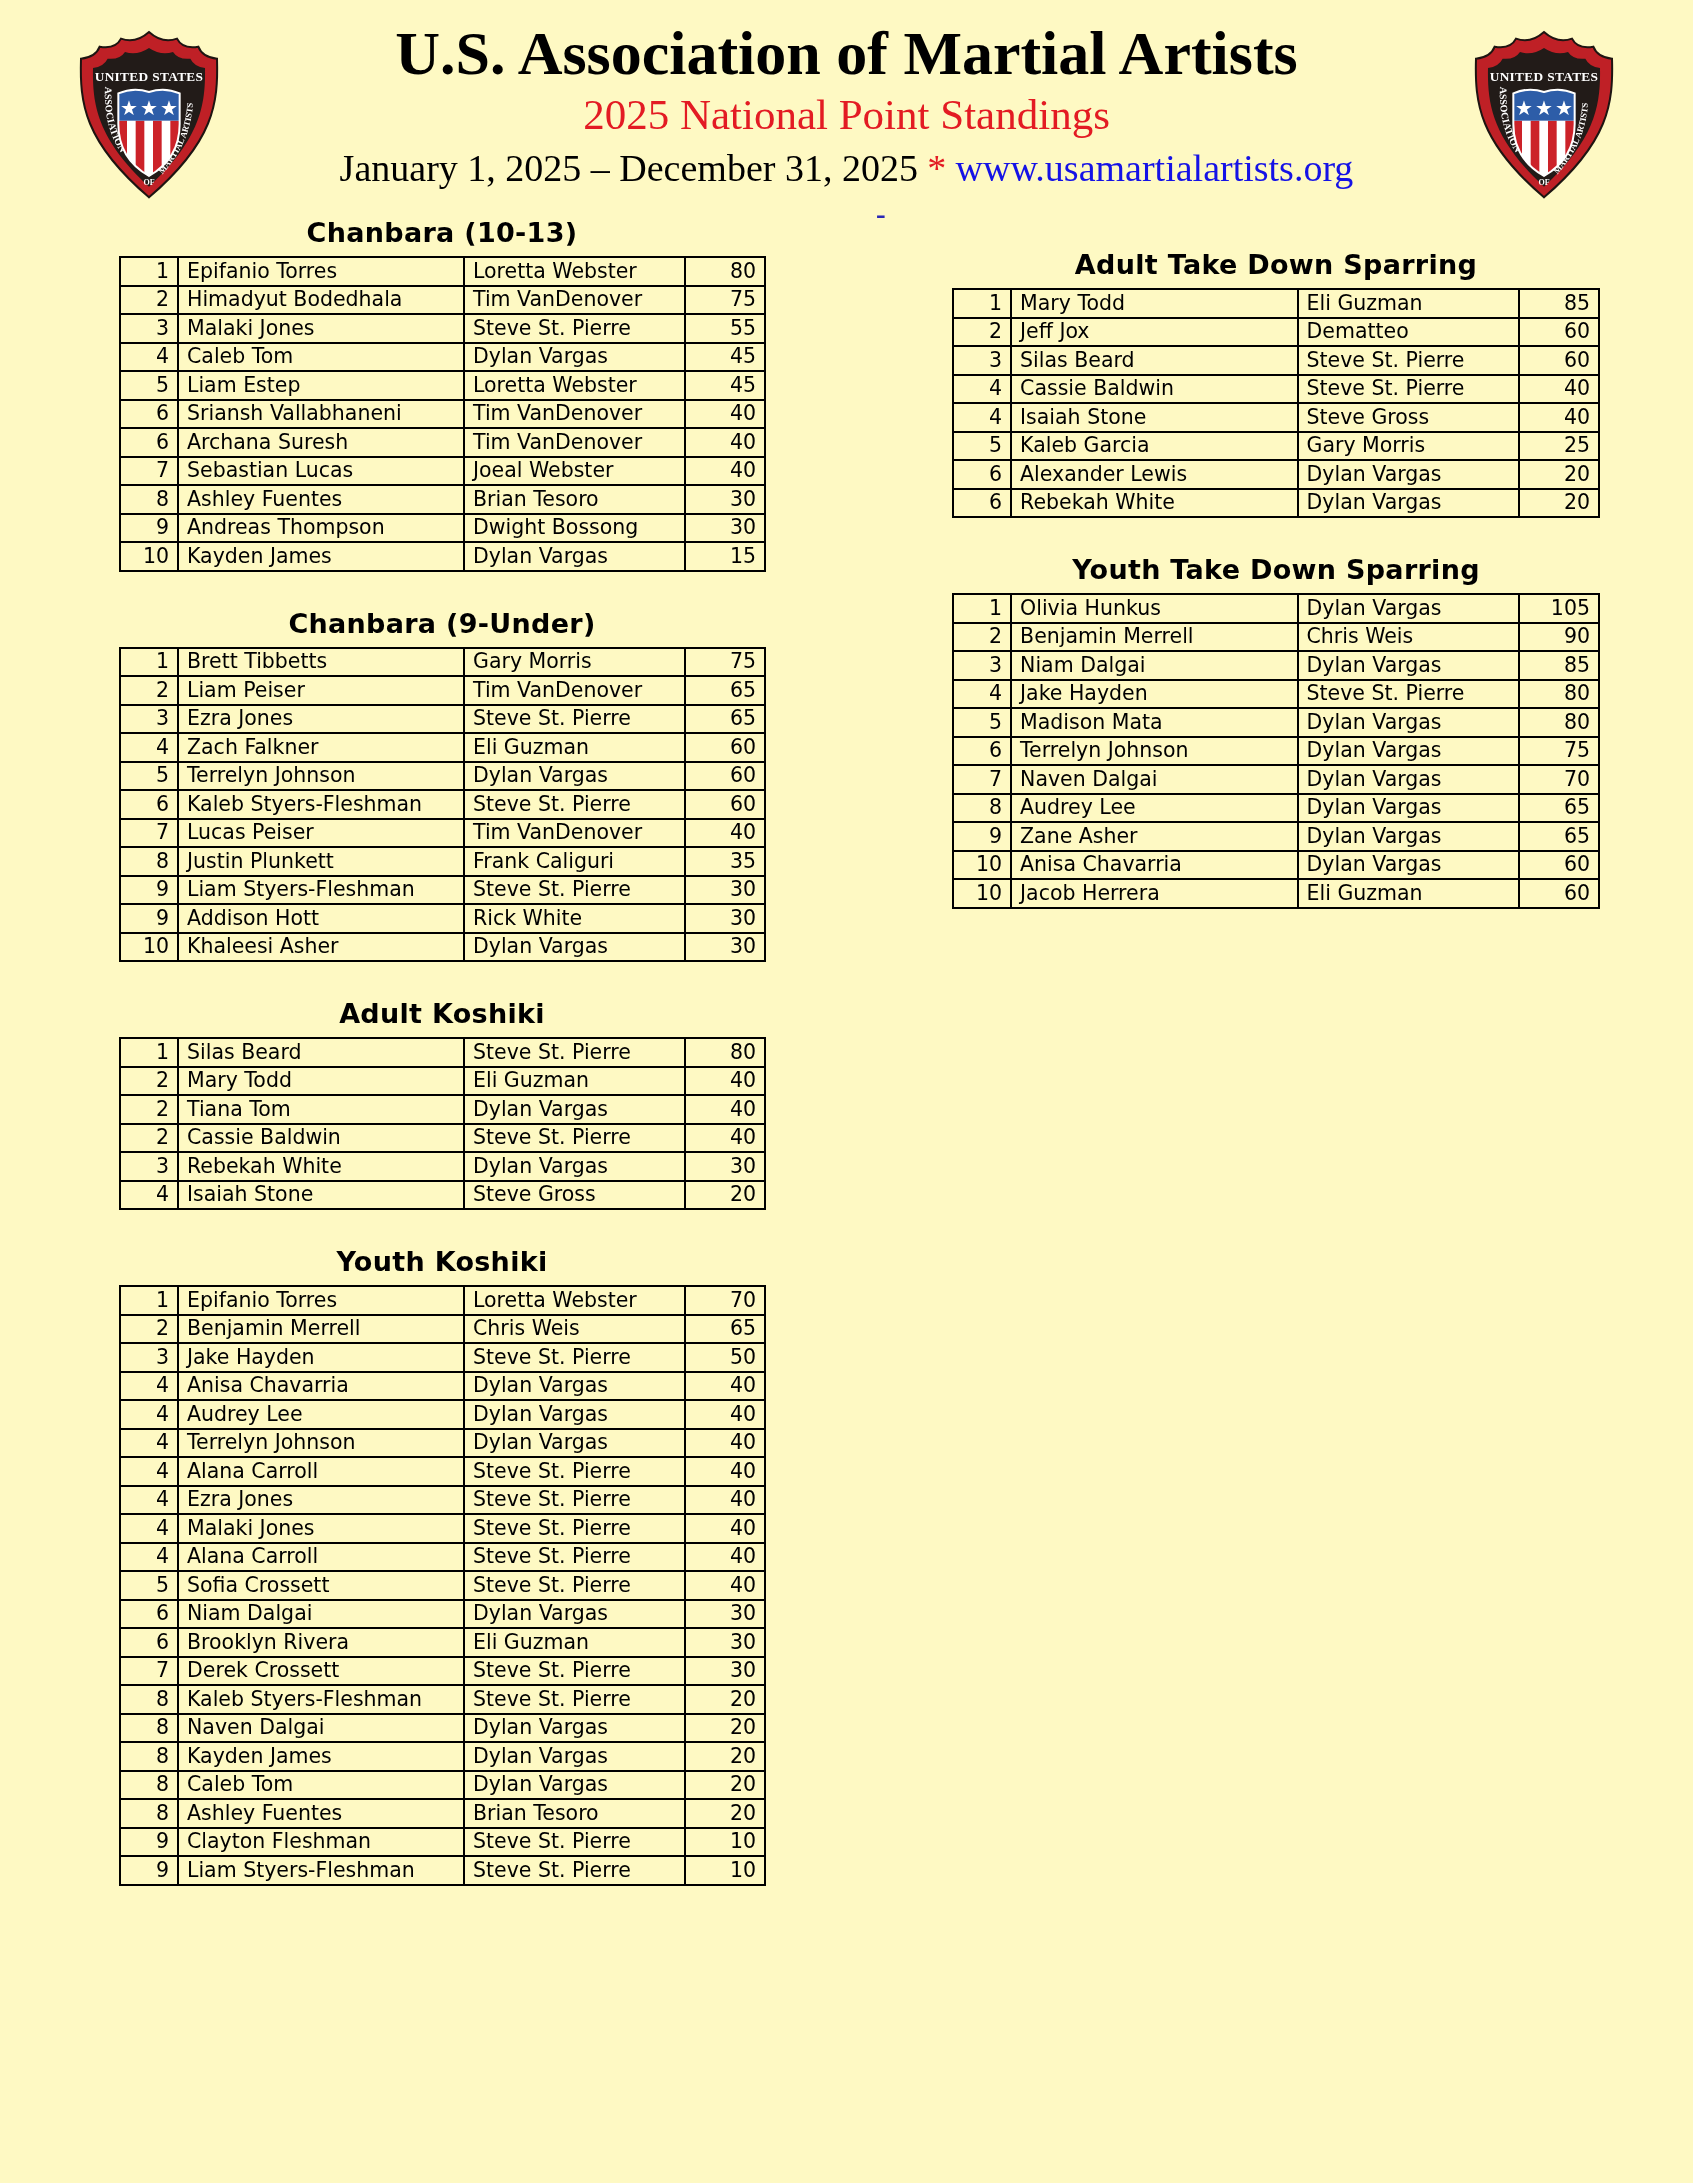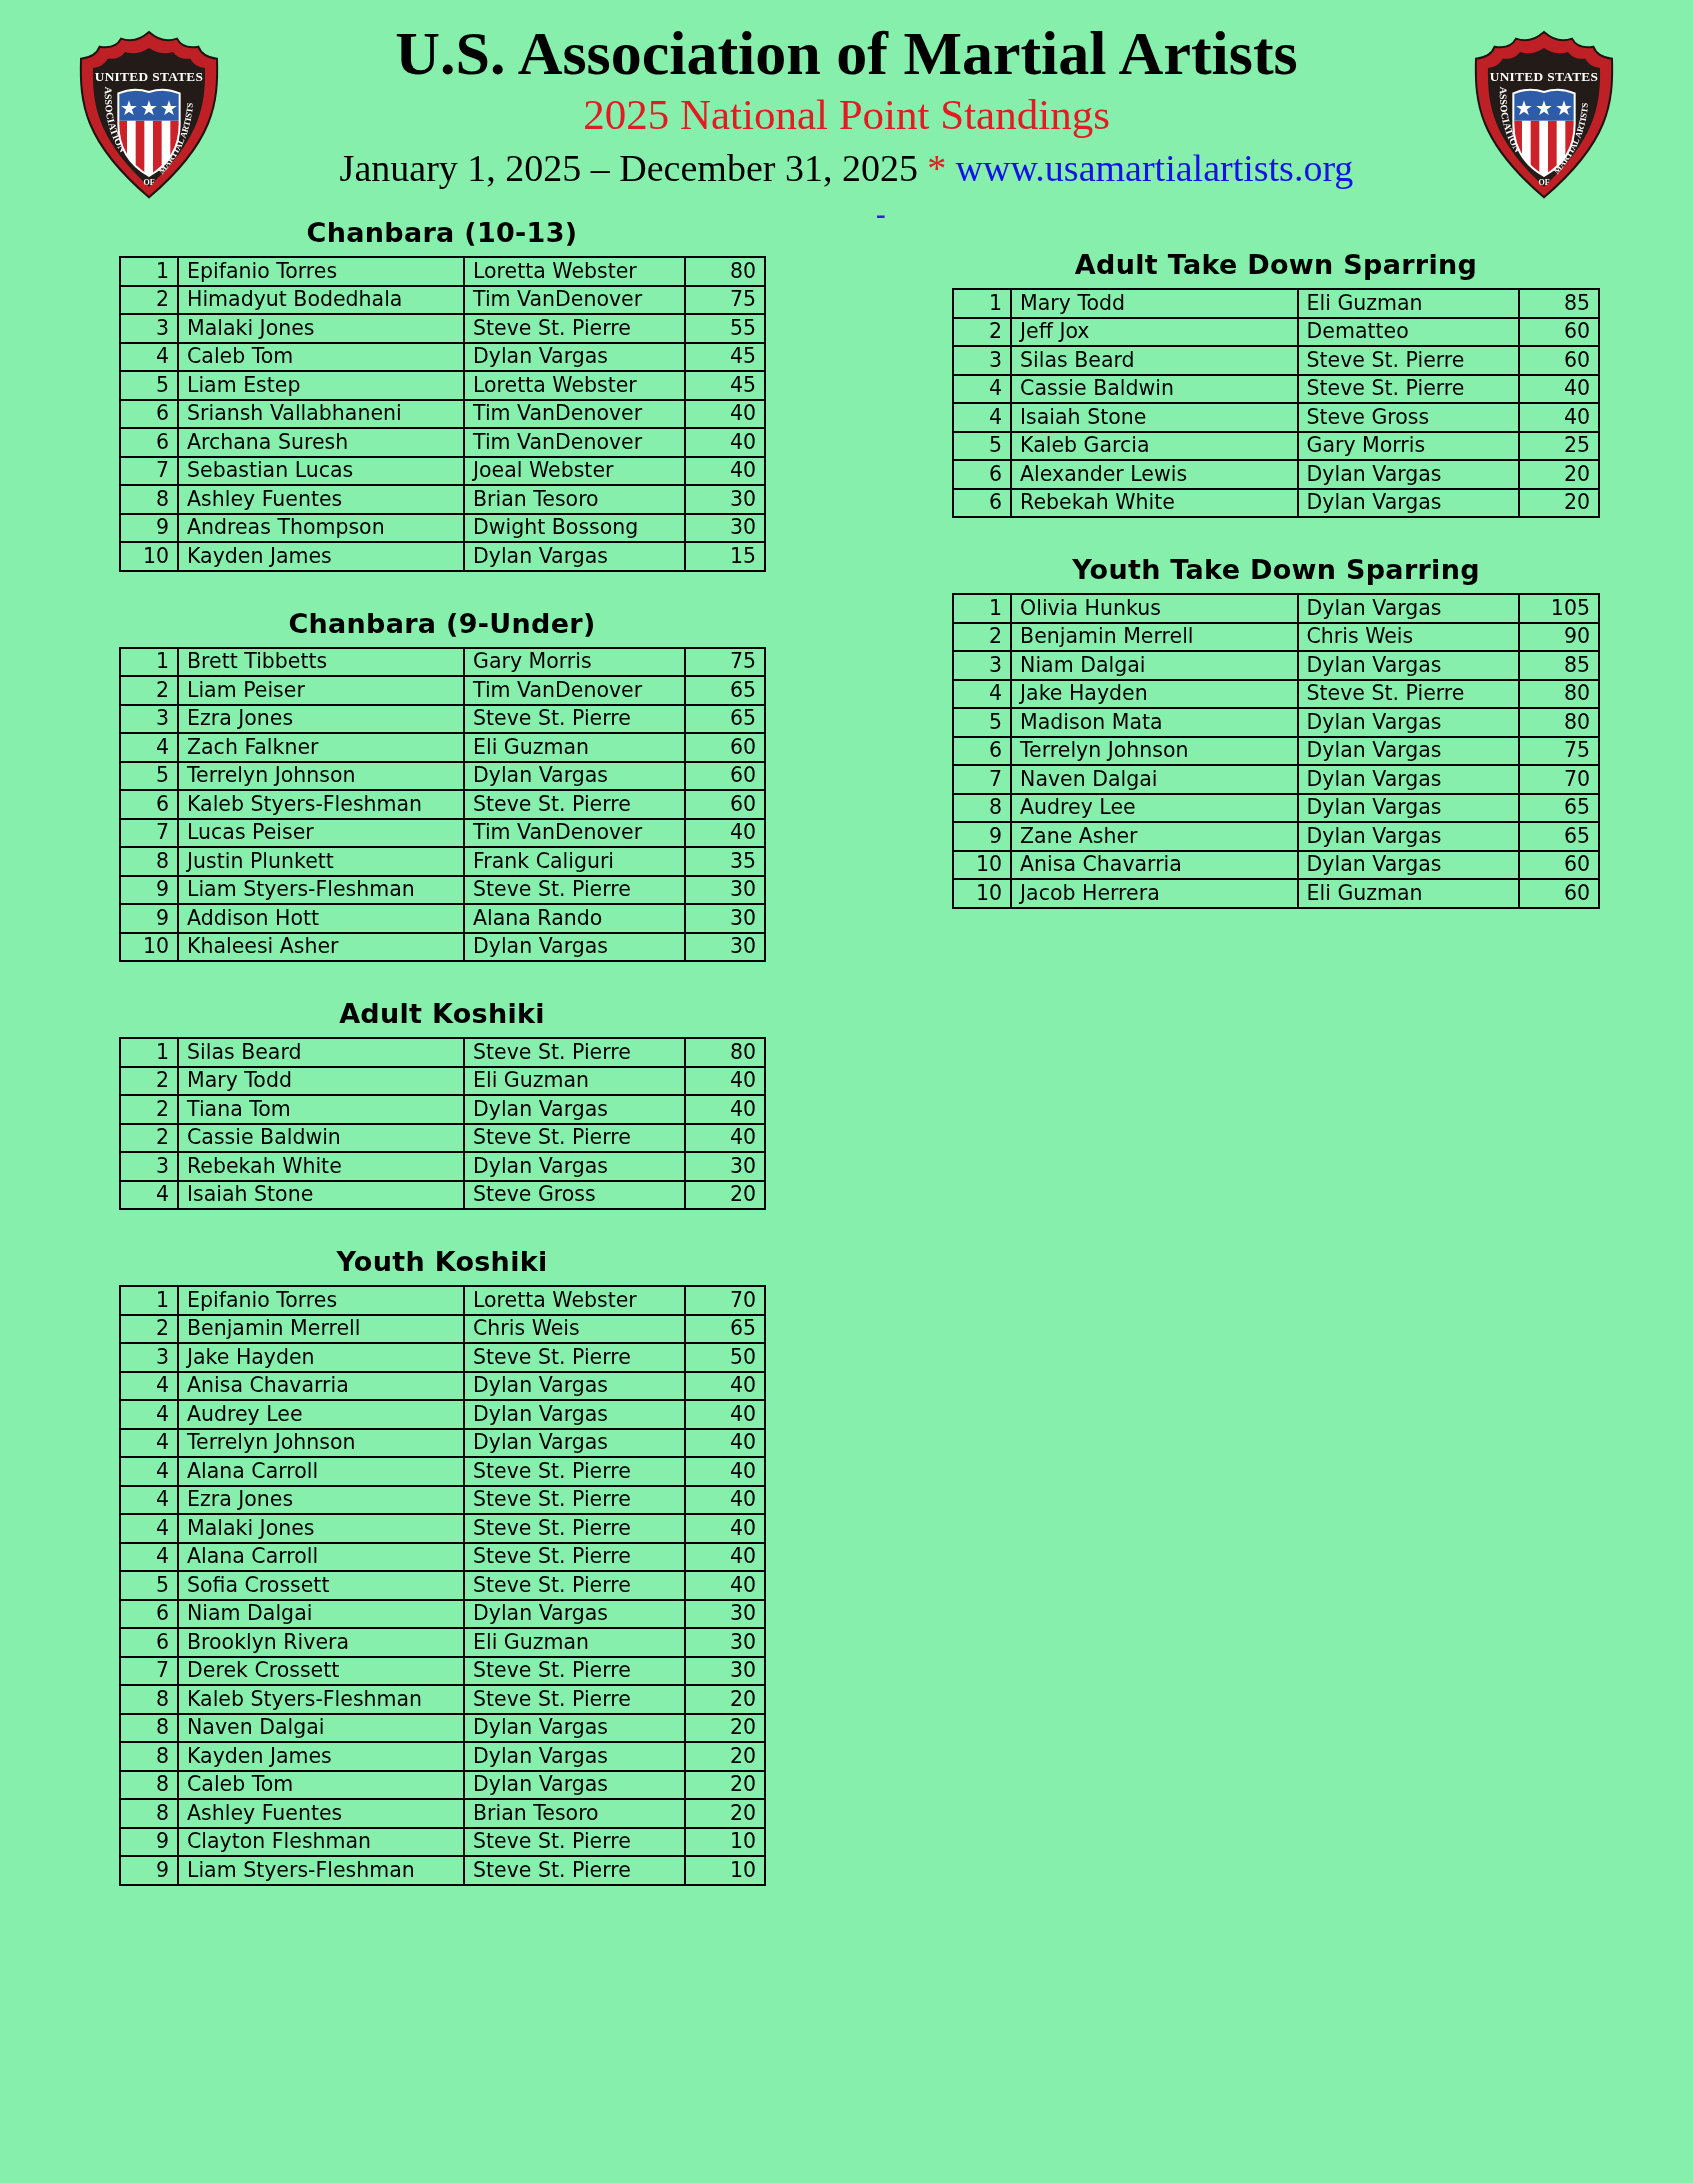--- a/index.html
+++ b/index.html
@@ -1,16 +1,16 @@
 <!DOCTYPE html>
 <html style="font-size:10.6px"><head>
 <meta charset="utf-8">
 <style>
   html,body{margin:0;padding:0;background:#ffffff;}
-  .page{position:relative;width:1693px;height:2183px;background:#86efac;overflow:hidden;
+  .page{position:relative;width:1693px;height:2183px;background:#fef9c3;overflow:hidden;
         font-family:"DejaVu Sans",sans-serif;color:#000;}
 
   
   .header{position:absolute;top:18.5px;left:0;width:100%;}
   .logo{position:absolute;top:5.3px;width:162px;height:180px;}
   .logo.left{left:68px;}
   .logo.right{right:68px;}
   .header-text{text-align:center;padding:0 238px;}
   .title{font-family:"Liberation Serif",serif;font-size:62px;line-height:69px;color:#000;font-weight:bold;}
   .subtitle{font-family:"Liberation Serif",serif;font-size:43px;line-height:49px;color:#e31b23;margin-top:2.6px;}
@@ -259,21 +259,21 @@
             </tr>
             <tr>
               <td class="c-rank">9</td>
               <td class="c-name">Liam Styers-Fleshman</td>
               <td class="c-coach">Steve St. Pierre</td>
               <td class="c-points">30</td>
             </tr>
             <tr>
               <td class="c-rank">9</td>
               <td class="c-name">Addison Hott</td>
-              <td class="c-coach">Alana Rando</td>
+              <td class="c-coach">Rick White</td>
               <td class="c-points">30</td>
             </tr>
             <tr>
               <td class="c-rank">10</td>
               <td class="c-name">Khaleesi Asher</td>
               <td class="c-coach">Dylan Vargas</td>
               <td class="c-points">30</td>
             </tr>
           </tbody>
       </table>

